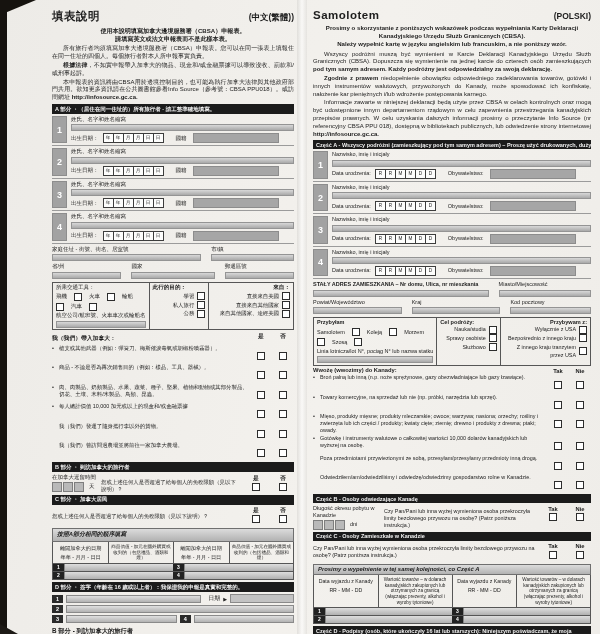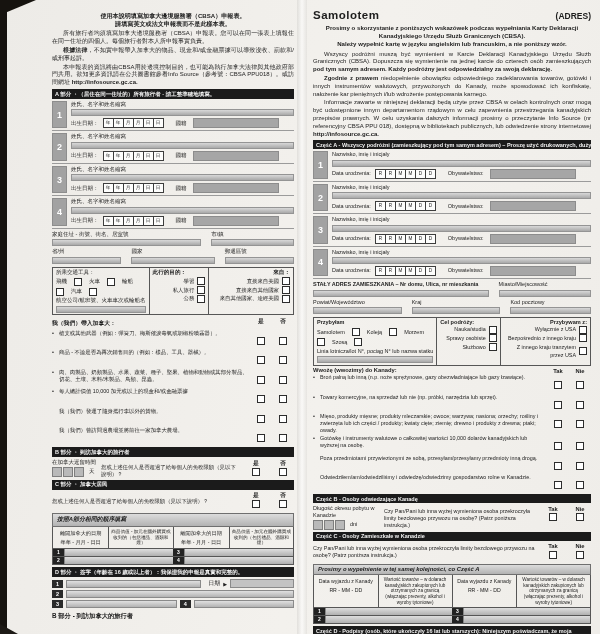--- a/index.html
+++ b/index.html
@@ -76,20 +76,24 @@
 </head>
 <body>
 
 <div class="sheet">
   <div class="scan-edge"></div>
   <div class="scan-corner"></div>
   <div class="scan-corner-b"></div>
   <div class="gutter"></div>
 
   <div class="panel ch">
+    <div class="h1row">
+      <span class="h1">填表說明</span>
+      <span class="htag">(中文(繁體))</span>
+    </div>
     <div class="intro">
       <div>使用本說明填寫加拿大邊境服務署（CBSA）申報表。</div>
       <div>請填寫英文或法文申報表而不是此樣本表。</div>
     </div>
     <p class="para"><span>所有旅行者均須填寫加拿大邊境服務署（CBSA）申報表。您可以在同一張表上填報住在同一住址的四個人。每個旅行者對本人所申報事實負責。</span></p>
     <p class="para"><b>根據法律</b><span>，不如實申報帶入加拿大的物品、現金和/或金融票據可以導致沒收、罰款和/或刑事起訴。</span></p>
     <p class="para"><span>本申報表的資訊將由CBSA用於邊境控制目的，也可能為執行加拿大法律與其他政府部門共用。欲知更多資訊請在公共圖書館參看Info Source（參考號：CBSA PPU018）。或訪問網址</span> <b>http://infosource.gc.ca.</b></p>
 
     <div class="secbar">A 部分 ・（居住在同一住址的）所有旅行者 - 請工整準確地填寫。</div>
 
@@ -362,21 +366,21 @@
         <span class="sbar"></span>
       </div>
 
     <div class="nh">B 部分 - 到訪加拿大的旅行者</div>
 
   </div>
 
   <div class="panel pl">
     <div class="h1row">
       <span class="h1">Samolotem</span>
-      <span class="htag">(ADRES)</span>
+      <span class="htag">(POLSKI)</span>
     </div>
     <div class="intro">
       <div>Prosimy o skorzystanie z poniższych wskazówek podczas wypełniania Karty Deklaracji Kanadyjskiego Urzędu Służb Granicznych (CBSA).</div>
       <div>Należy wypełnić kartę w języku angielskim lub francuskim, a nie poniższy wzór.</div>
     </div>
     <p class="para"><span>Wszyscy podróżni muszą być wymienieni w Karcie Deklaracji Kanadyjskiego Urzędu Służb Granicznych (CBSA). Dopuszcza się wymienienie na jednej karcie do czterech osób zamieszkujących</span> <b>pod tym samym adresem. Każdy podróżny jest odpowiedzialny za swoją deklarację.</b></p>
     <p class="para"><b>Zgodnie z prawem</b> <span>niedopełnienie obowiązku odpowiedniego zadeklarowania towarów, gotówki i innych instrumentów walutowych, przywożonych do Kanady, może spowodować ich konfiskatę, nałożenie kar pieniężnych i/lub wdrożenie postępowania karnego.</span></p>
     <p class="para"><span>Informacje zawarte w niniejszej deklaracji będą użyte przez CBSA w celach kontrolnych oraz mogą być udostępnione innym departamentom rządowym w celu zapewnienia przestrzegania kanadyjskich przepisów prawnych. W celu uzyskania dalszych informacji prosimy o przeczytanie Info Source (nr referencyjny CBSA PPU 018), dostępną w bibliotekach publicznych, lub odwiedzenie strony internetowej</span> <b>http://infosource.gc.ca.</b></p>
 
     <div class="secbar">Część A - Wszyscy podróżni (zamieszkujący pod tym samym adresem) – Proszę użyć drukowanych, dużych liter.</div>

